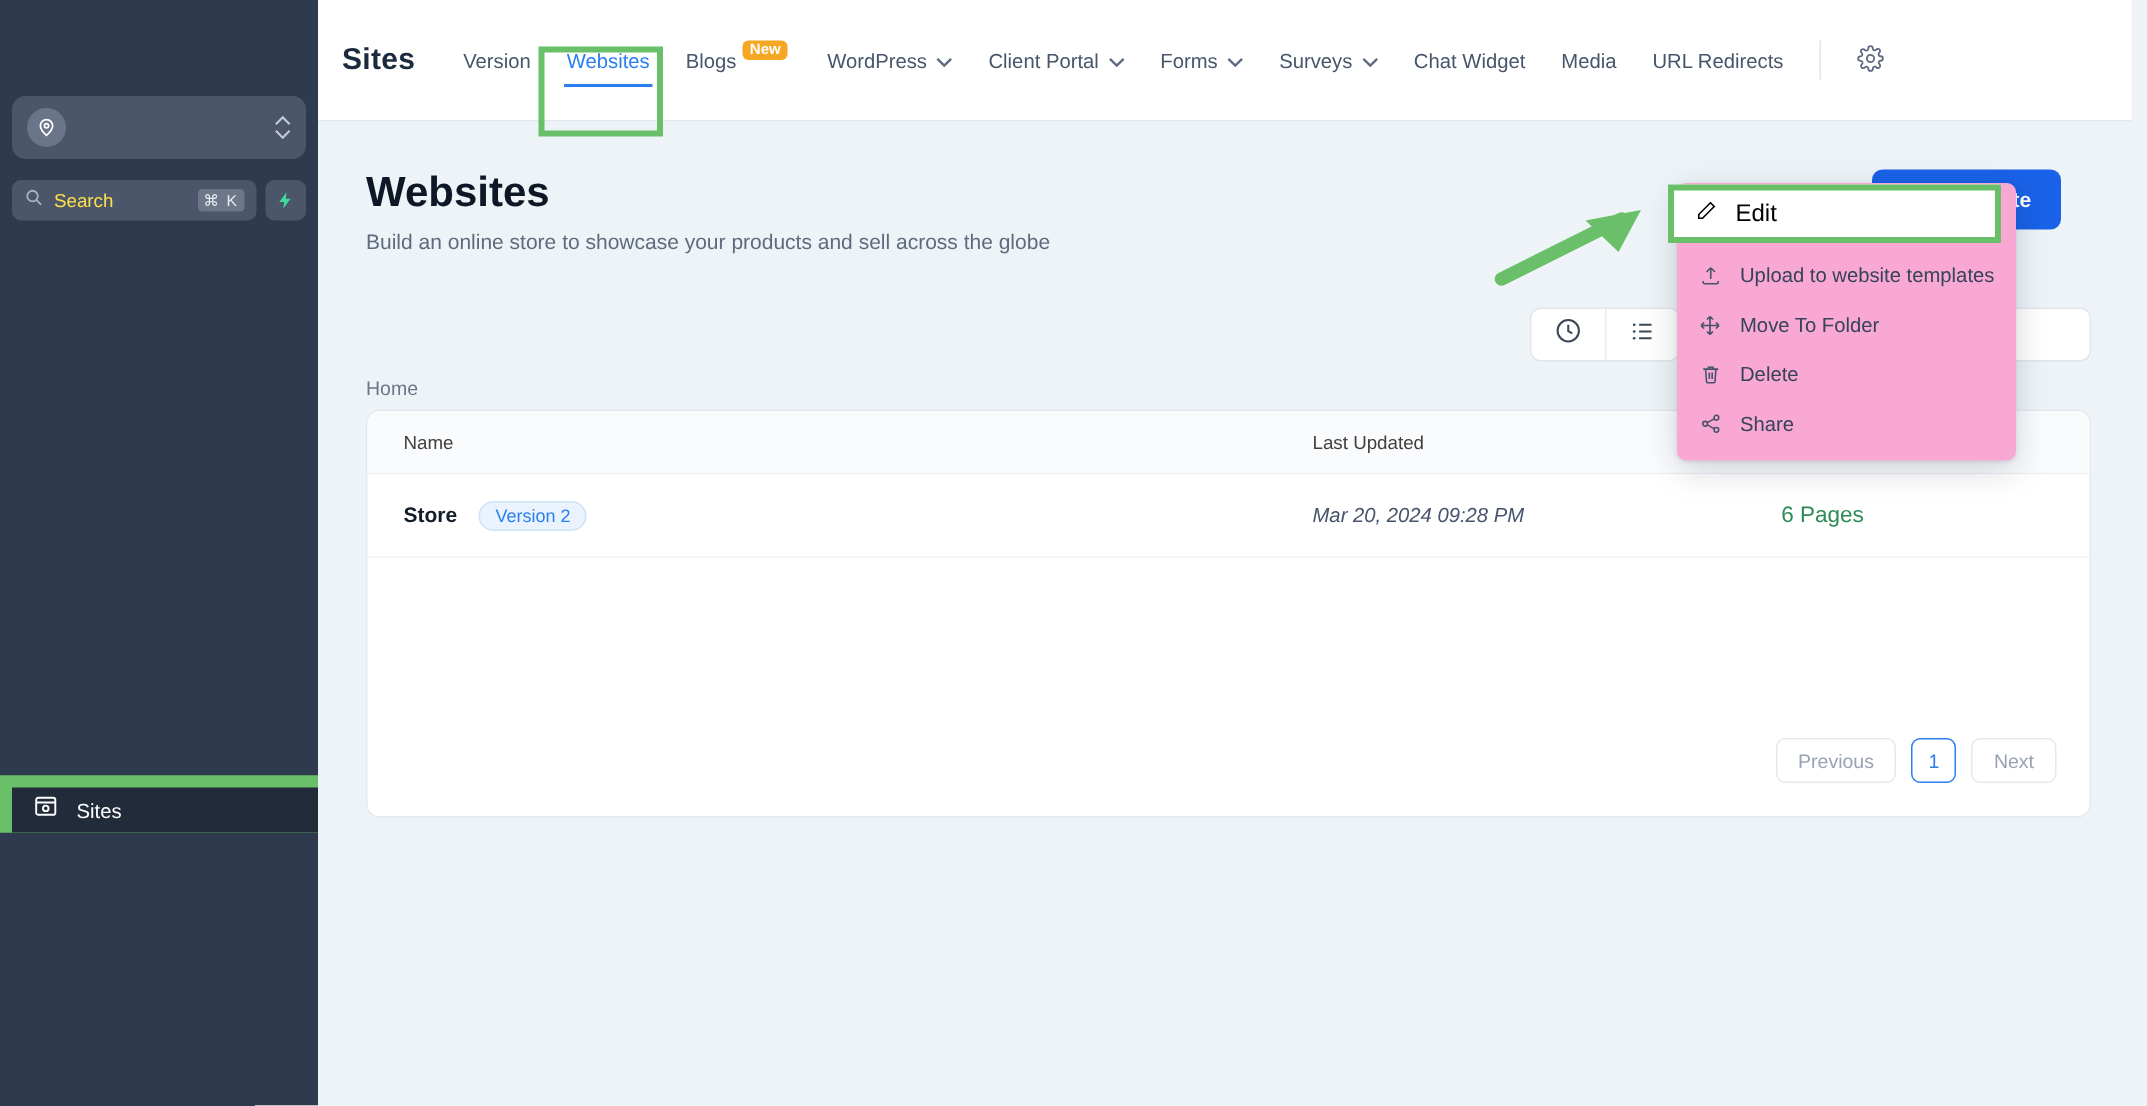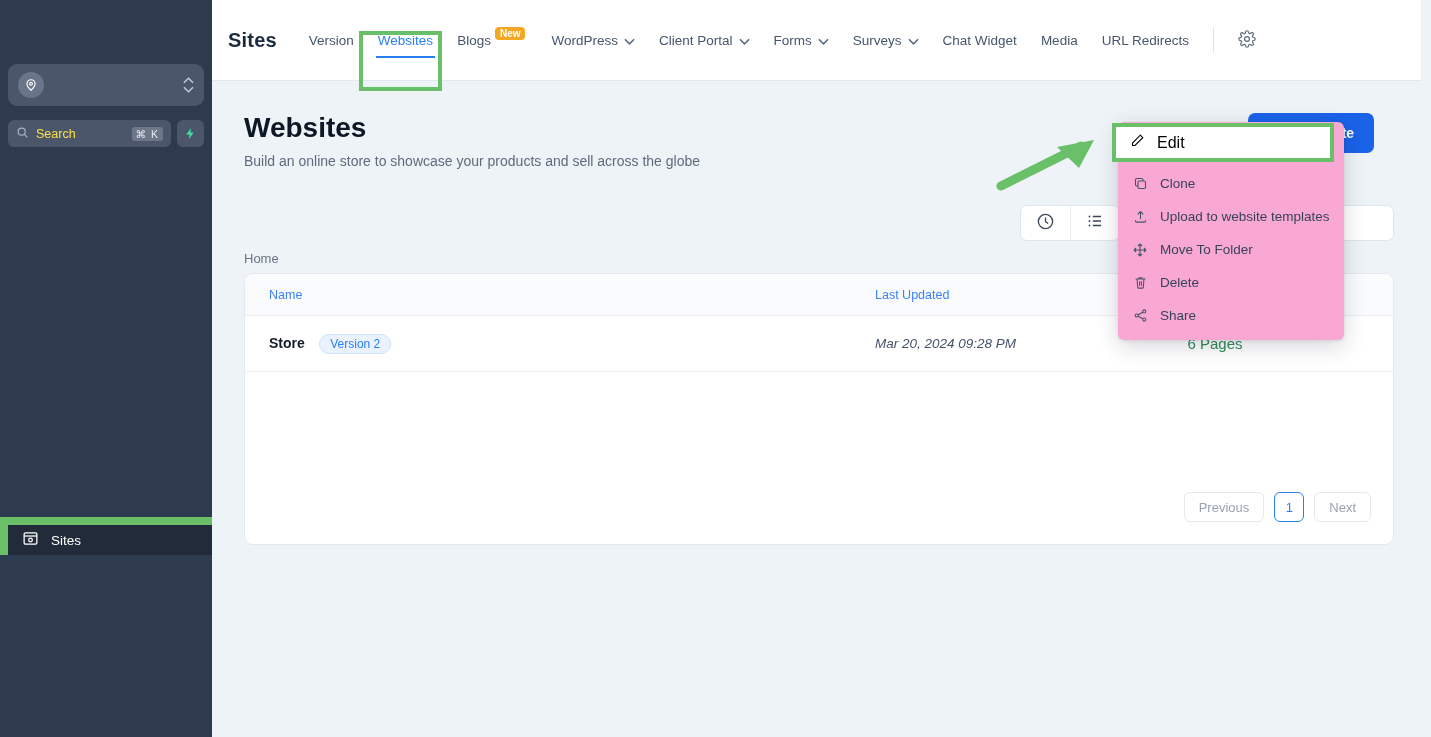--- a/index.html
+++ b/index.html
@@ -147,21 +147,21 @@
   .card {
     position: absolute; left: 32px; top: 192px;
     width: 1150px; height: 272px;
     background: #ffffff; border: 1px solid #e4e9f0; border-radius: 9px;
   }
   .thead {
     display: flex; align-items: center; height: 42px;
     background: #fafbfd; border-bottom: 1px solid #eceff4;
     border-radius: 9px 9px 0 0;
   }
-  .th { font-size: 12.5px; color: #3b82f6; }
+  .th { font-size: 12.5px; color: #404040; }
   .c1 { width: 630px; padding-left: 24px; }
   .c2 { width: 250px; }
   .c3 { width: 180px; text-align: center; }
   .c4 { flex: 1; }
   .trow {
     display: flex; align-items: center; height: 56px;
     border-bottom: 1px solid #eef1f6;
   }
   .td-name { font-size: 14px; font-weight: bold; color: #121b2a; }
   .chip {
@@ -411,29 +411,20 @@
       <span class="ic">
         <svg width="15" height="15" viewBox="0 0 24 24" fill="none" stroke="currentColor" stroke-width="1.7">
           <path d="M16.5 3.5l4 4L8 20H4v-4z"></path>
         </svg>
       </span>
       <span>Edit</span>
     </div>
 
     <div class="mi" style="height:39px;visibility:hidden"></div>
 
-    <div class="mi">
-      <span class="ic">
-        <svg width="15" height="15" viewBox="0 0 24 24" fill="none" stroke="currentColor" stroke-width="1.7">
-          <rect x="8" y="8" width="12" height="12" rx="2"></rect>
-          <path d="M16 8V6a2 2 0 00-2-2H6a2 2 0 00-2 2v8a2 2 0 002 2h2"></path>
-        </svg>
-      </span>
-      <span>Clone</span>
-    </div>
 
     <div class="mi">
       <span class="ic">
         <svg width="15" height="15" viewBox="0 0 24 24" fill="none" stroke="currentColor" stroke-width="1.7">
           <path d="M12 16V4M12 4L7.5 8.5M12 4l4.5 4.5M4 18v1.5A1.5 1.5 0 005.5 21h13a1.5 1.5 0 001.5-1.5V18"></path>
         </svg>
       </span>
       <span>Upload to website templates</span>
     </div>
 

